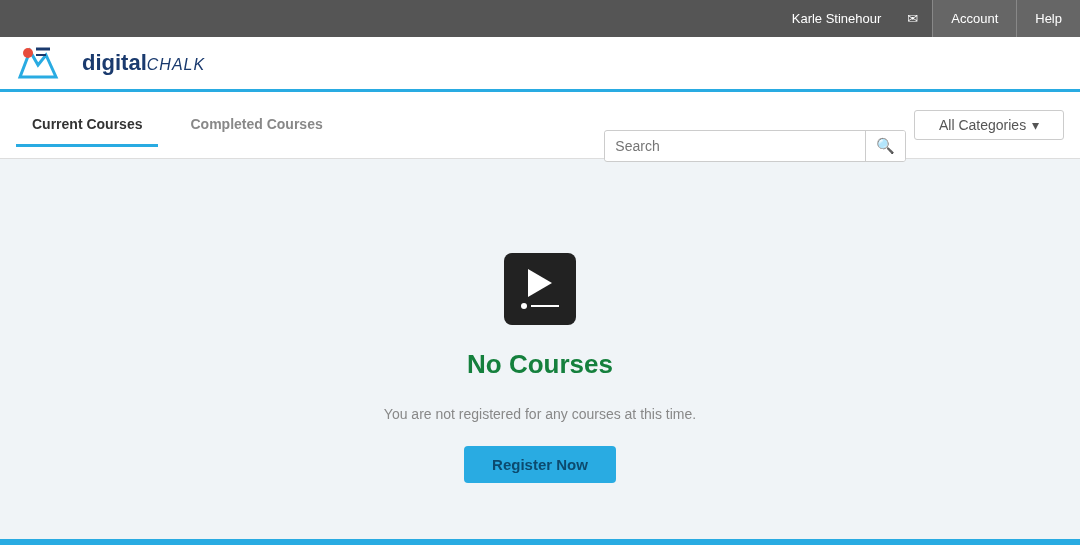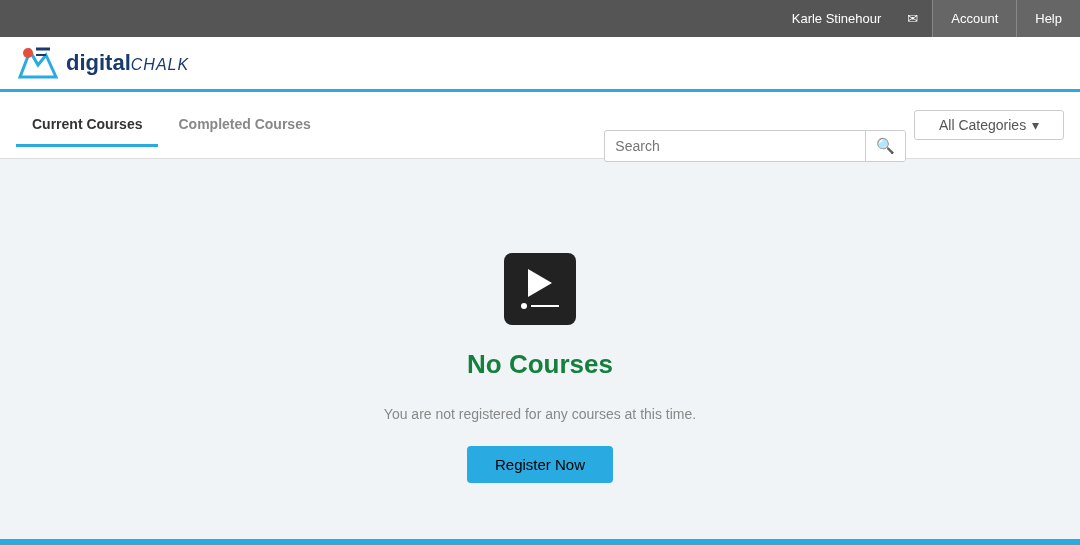--- a/index.html
+++ b/index.html
@@ -86,21 +86,21 @@
     }
 
     
     .sub-header {
       background: #fff;
       display: flex;
       align-items: center;
       padding: 0 16px;
       height: 67px;
       border-bottom: 1px solid #ddd;
-      gap: 4px;
+      gap: 16px;
     }
     .tab {
       font-size: 14px;
       color: #333;
       padding: 12px 16px;
       cursor: pointer;
       border-bottom: 3px solid transparent;
       font-weight: bold;
     }
     .tab.active {
@@ -205,27 +205,27 @@
       color: #15803d;
       margin-bottom: 26px;
     }
     .no-courses-subtitle {
       font-size: 14px;
       color: #888;
       margin-bottom: 24px;
     }
     .register-btn {
       background: #29abe2;
-      color: #000000;
+      color: #0c4a6e;
       border: none;
       border-radius: 4px;
       padding: 10px 28px;
       font-size: 15px;
       cursor: pointer;
-      font-weight: normal;
+      font-weight: bold;
     }
 
     
     .bottom-bar {
       background: #29abe2;
       height: 6px;
       position: fixed;
       bottom: 0;
       width: 1080px;
     }
@@ -247,21 +247,21 @@
 <div class="header">
   <div class="logo">
 
     <svg class="logo-icon" viewBox="0 0 44 44">
       <polygon points="4,36 14,10 22,24 30,14 40,36" fill="none" stroke="#29abe2" stroke-width="3"></polygon>
       <circle cx="12" cy="12" r="5" fill="#e74c3c"></circle>
       <line x1="20" y1="8" x2="34" y2="8" stroke="#1a3a6e" stroke-width="3"></line>
       <line x1="20" y1="14" x2="30" y2="14" stroke="#1a3a6e" stroke-width="2"></line>
     </svg>
     <div>
-      <span style="font-size:22px;font-weight:bold;color:#1a3a6e;">digital</span><span style="font-size:16px;font-style:italic;color:#1a3a6e;letter-spacing:1px;">CHALK</span>
+      <span style="font-size:22px;font-weight:bold;color:#1a3a6e;margin-left:16px;">digital</span><span style="font-size:16px;font-style:italic;color:#1a3a6e;letter-spacing:1px;">CHALK</span>
     </div>
   </div>
 
 </div>
 
 <div class="sub-header">
   <div class="tab active">Current Courses</div>
   <div class="tab">Completed Courses</div>
 
   <div class="search-area">

